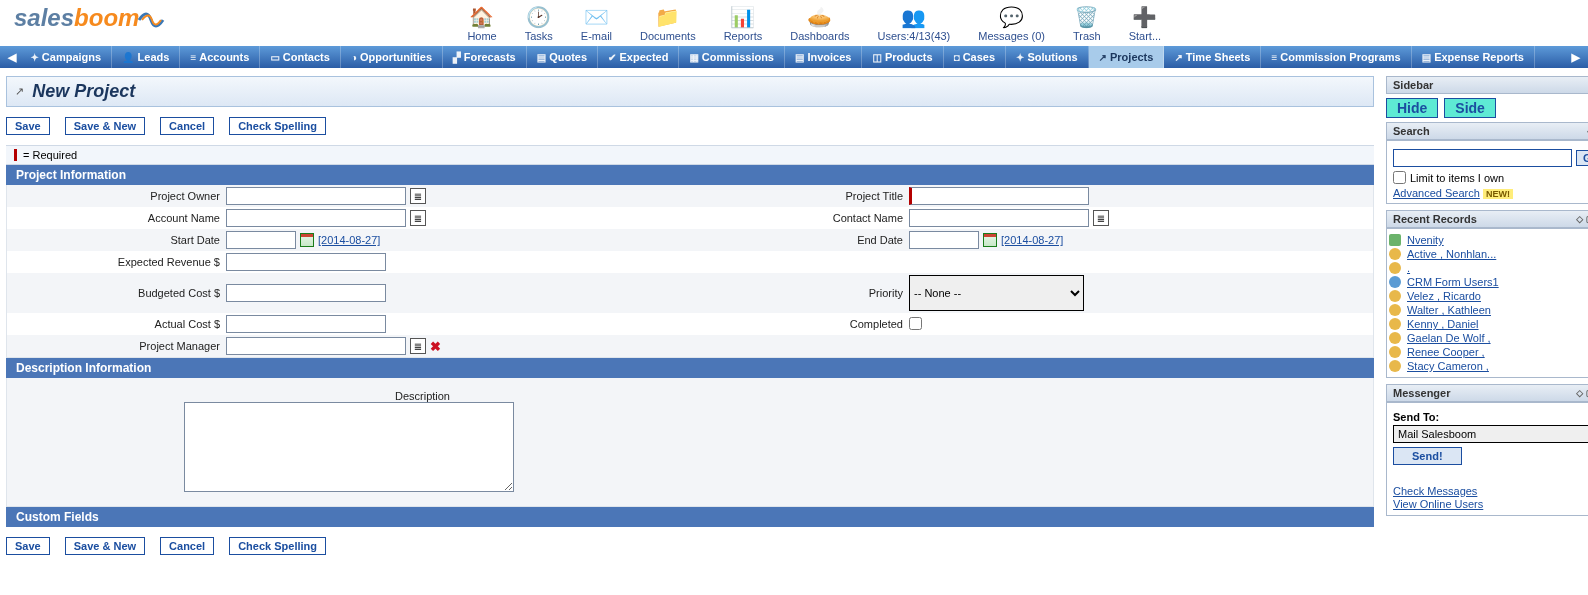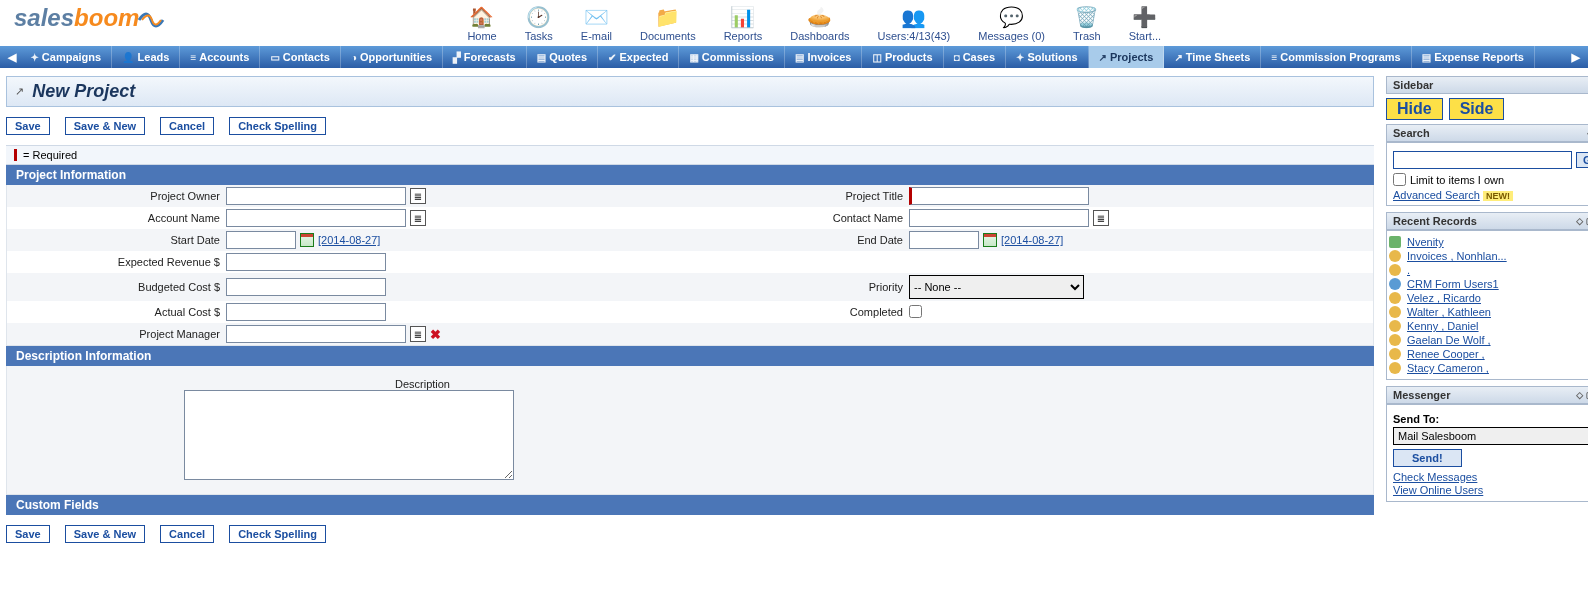--- a/index.html
+++ b/index.html
@@ -31,48 +31,48 @@
 .form-grid { border:1px solid #dfe5ec; border-top:none; background:#fff;}
 .form-row { display:flex; }
 .form-col { flex:1; display:flex; align-items:center; padding:2px 4px; }
 .form-row:nth-child(odd) { background:#f3f5f8; }
 .form-row:nth-child(even) { background:#fff; }
 .flabel { width:215px; text-align:right; padding-right:6px; font-size:11px; color:#222;}
 .finput input[type="text"] { width:180px; height:18px; border:1px solid #7a8aa0; font-size:11px; padding:0 2px;}
 .finput.wide input[type="text"] { width:180px; }
 .finput.small input[type="text"] { width:70px; }
 .finput textarea { width:330px; height:90px; border:1px solid #7a8aa0; font-size:11px; resize:both;}
-.finput select { width:175px; height:24px; border:1px solid #000; font-size:11px; }
+.finput select { width:175px; height:36px; border:1px solid #000; font-size:11px; }
 .ficon { width:16px; height:16px; border:1px solid #555; display:inline-flex; align-items:center; justify-content:center; margin-left:4px; cursor:pointer; background:#fff; font-size:10px;}
 .date-link { color:#1b4ea0; text-decoration:underline; margin-left:4px; cursor:pointer;}
 .cal-icon { display:inline-block; width:14px; height:14px; border:1px solid #1a7c1a; background:linear-gradient(#e8f6e8,#c8e8c8); position:relative; margin-left:4px; cursor:pointer; vertical-align:middle;}
 .cal-icon::before{content:""; position:absolute; top:0; left:0; right:0; height:3px; background:#c43;}
 .reqfield { border-left:3px solid #b40000 !important; }
 .del-icon { color:#c12; font-weight:bold; cursor:pointer; margin-left:4px; font-size:13px;}
 .sidebar-bar { background:linear-gradient(#e8eef5,#cdd9e8); border:1px solid #a9b8cc; padding:2px 6px; font-size:11px; color:#333; font-weight:bold;}
 .sidebar-tabs { display:flex; gap:6px; margin:4px 0; }
-.sidebar-tab { border:1px solid #1b4ea0; background:#fde047; color:#1b4ea0; font-weight:bold; font-size:16px; padding:1px 10px; cursor:pointer;}
+.sidebar-tab { border:1px solid #1b4ea0; background:#5eead4; color:#1b4ea0; font-weight:bold; font-size:14px; padding:1px 10px; cursor:pointer;}
 .sidebar-section { border:1px solid #a9b8cc; background:#fff; padding:4px 6px; margin-bottom:6px;}
 .sidebar-section-head { background:linear-gradient(#e8eef5,#cdd9e8); border:1px solid #a9b8cc; padding:2px 6px; font-size:11px; font-weight:bold; color:#333; display:flex; justify-content:space-between; align-items:center;}
 .sidebar-section-head .ctrl { font-size:9px; color:#666; cursor:pointer; }
 .search-row { display:flex; gap:4px; align-items:center; margin:4px 0; }
 .search-row input[type="text"]{ flex:1; height:18px; border:1px solid #1b4ea0;}
 .go-btn { border:1px solid #1b4ea0; background:#dbe6f4; color:#1b4ea0; font-weight:bold; padding:1px 6px; cursor:pointer; font-size:11px;}
 .adv-link { color:#1b4ea0; text-decoration:underline; cursor:pointer; }
 .new-badge { background:#ffed7a; color:#7a5a00; font-weight:bold; font-size:9px; padding:0 3px; margin-left:0;}
 .recent-list { list-style:none; padding:4px 2px;}
 .recent-list li { display:flex; align-items:center; gap:6px; padding:1px 0; }
 .recent-list a { color:#1b4ea0; text-decoration:underline; font-size:11px; cursor:pointer;}
 .ricon { width:12px; height:12px; display:inline-block; }
 .ricon.db { background:#6bb36b; border-radius:2px;}
 .ricon.user { background:#e8b84a; border-radius:50%;}
 .ricon.globe { background:#5a9bd4; border-radius:50%;}
 .msg-label { font-weight:bold; font-size:11px; margin:4px 0 2px;}
 .msg-select { width:100%; height:18px; border:1px solid #000; font-size:11px; margin-bottom:4px;}
-.send-btn { border:1px solid #1b4ea0; background:#dbe6f4; color:#1b4ea0; font-weight:bold; padding:2px 18px; cursor:pointer; font-size:11px; display:block; margin-bottom:4px;}
+.send-btn { border:1px solid #1b4ea0; background:#dbe6f4; color:#1b4ea0; font-weight:bold; padding:2px 18px; cursor:pointer; font-size:11px; display:block; margin-bottom:20px;}
 .msg-links a { display:block; color:#1b4ea0; text-decoration:underline; font-size:11px; cursor:pointer; margin:1px 0;}
 .checkbox-row { display:flex; align-items:center; gap:4px; margin:3px 0;}
 .desc-row .form-col {padding: 12px 4px; flex-direction: column;}
 </style>
 </head>
 <body>
 
 <div class="topbar">
   <div class="logo">
     <span class="logo-sales">sales</span>
@@ -348,21 +348,21 @@
       <span class="ctrl">◇ ▢ ▢</span>
     </div>
     <div class="sidebar-section" style="padding:0;">
       <ul class="recent-list" id="recent-list">
           <li>
             <span class="ricon db"></span>
             <a>Nvenity</a>
           </li>
           <li>
             <span class="ricon user"></span>
-            <a>Invoices , Nonhlan...</a>
+            <a>Active , Nonhlan...</a>
           </li>
           <li>
             <span class="ricon user"></span>
             <a>.</a>
           </li>
           <li>
             <span class="ricon globe"></span>
             <a>CRM Form Users1</a>
           </li>
           <li>

